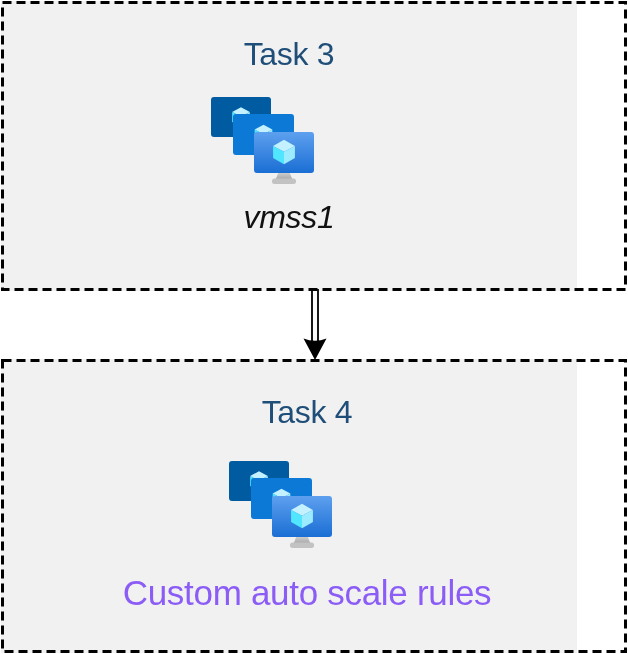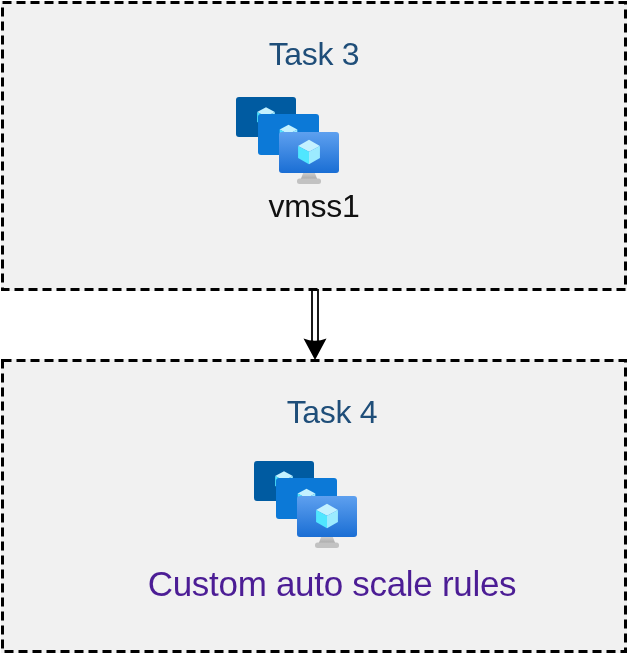--- a/index.html
+++ b/index.html
@@ -9,21 +9,21 @@
     height: 654px;
     background: #ffffff;
     font-family: "Liberation Sans", sans-serif;
     overflow: hidden;
   }
   .stage { position: relative; width: 628px; height: 654px; }
 
   .task-box {
     position: absolute;
     left: 1px;
-    width: 626px;
+    width: 576px;
     background: #f1f1f1;
     box-sizing: border-box;
     display: flex;
     flex-direction: column;
     align-items: center;
   }
   #box-task3 { top: 1px;   height: 290px; }
   #box-task4 { top: 359px; height: 294px; padding-left: 36px; }
 
   .border-svg {
@@ -44,35 +44,36 @@
   .vmss-icon {
     width: 104px;
     height: 88px;
     margin-left: -52px; 
     z-index: 1;
   }
   #box-task3 .vmss-icon { margin-top: 22px; }
   #box-task4 .vmss-icon { margin-top: 28px; }
 
   .label-block {
-    margin-top: 2px;
+    margin-top: 13px;
     text-align: left;
     z-index: 1;
+    font-style: italic;
   }
   .task-label {
     font-size: 32px;
     line-height: 38px;
     color: #111111;
     letter-spacing: -0.3px;
   }
   .task-caption {
-    margin-top: 13px;
+    margin-top: 22px;
     font-size: 35px;
     line-height: 44px;
-    color: #4c1d95;
+    color: #8b5cf6;
     letter-spacing: -0.3px;
     z-index: 1;
   }
 
   .connector-arrow {
     position: absolute;
     left: 301px;
     top: 289px;
     width: 28px;
     height: 72px;

